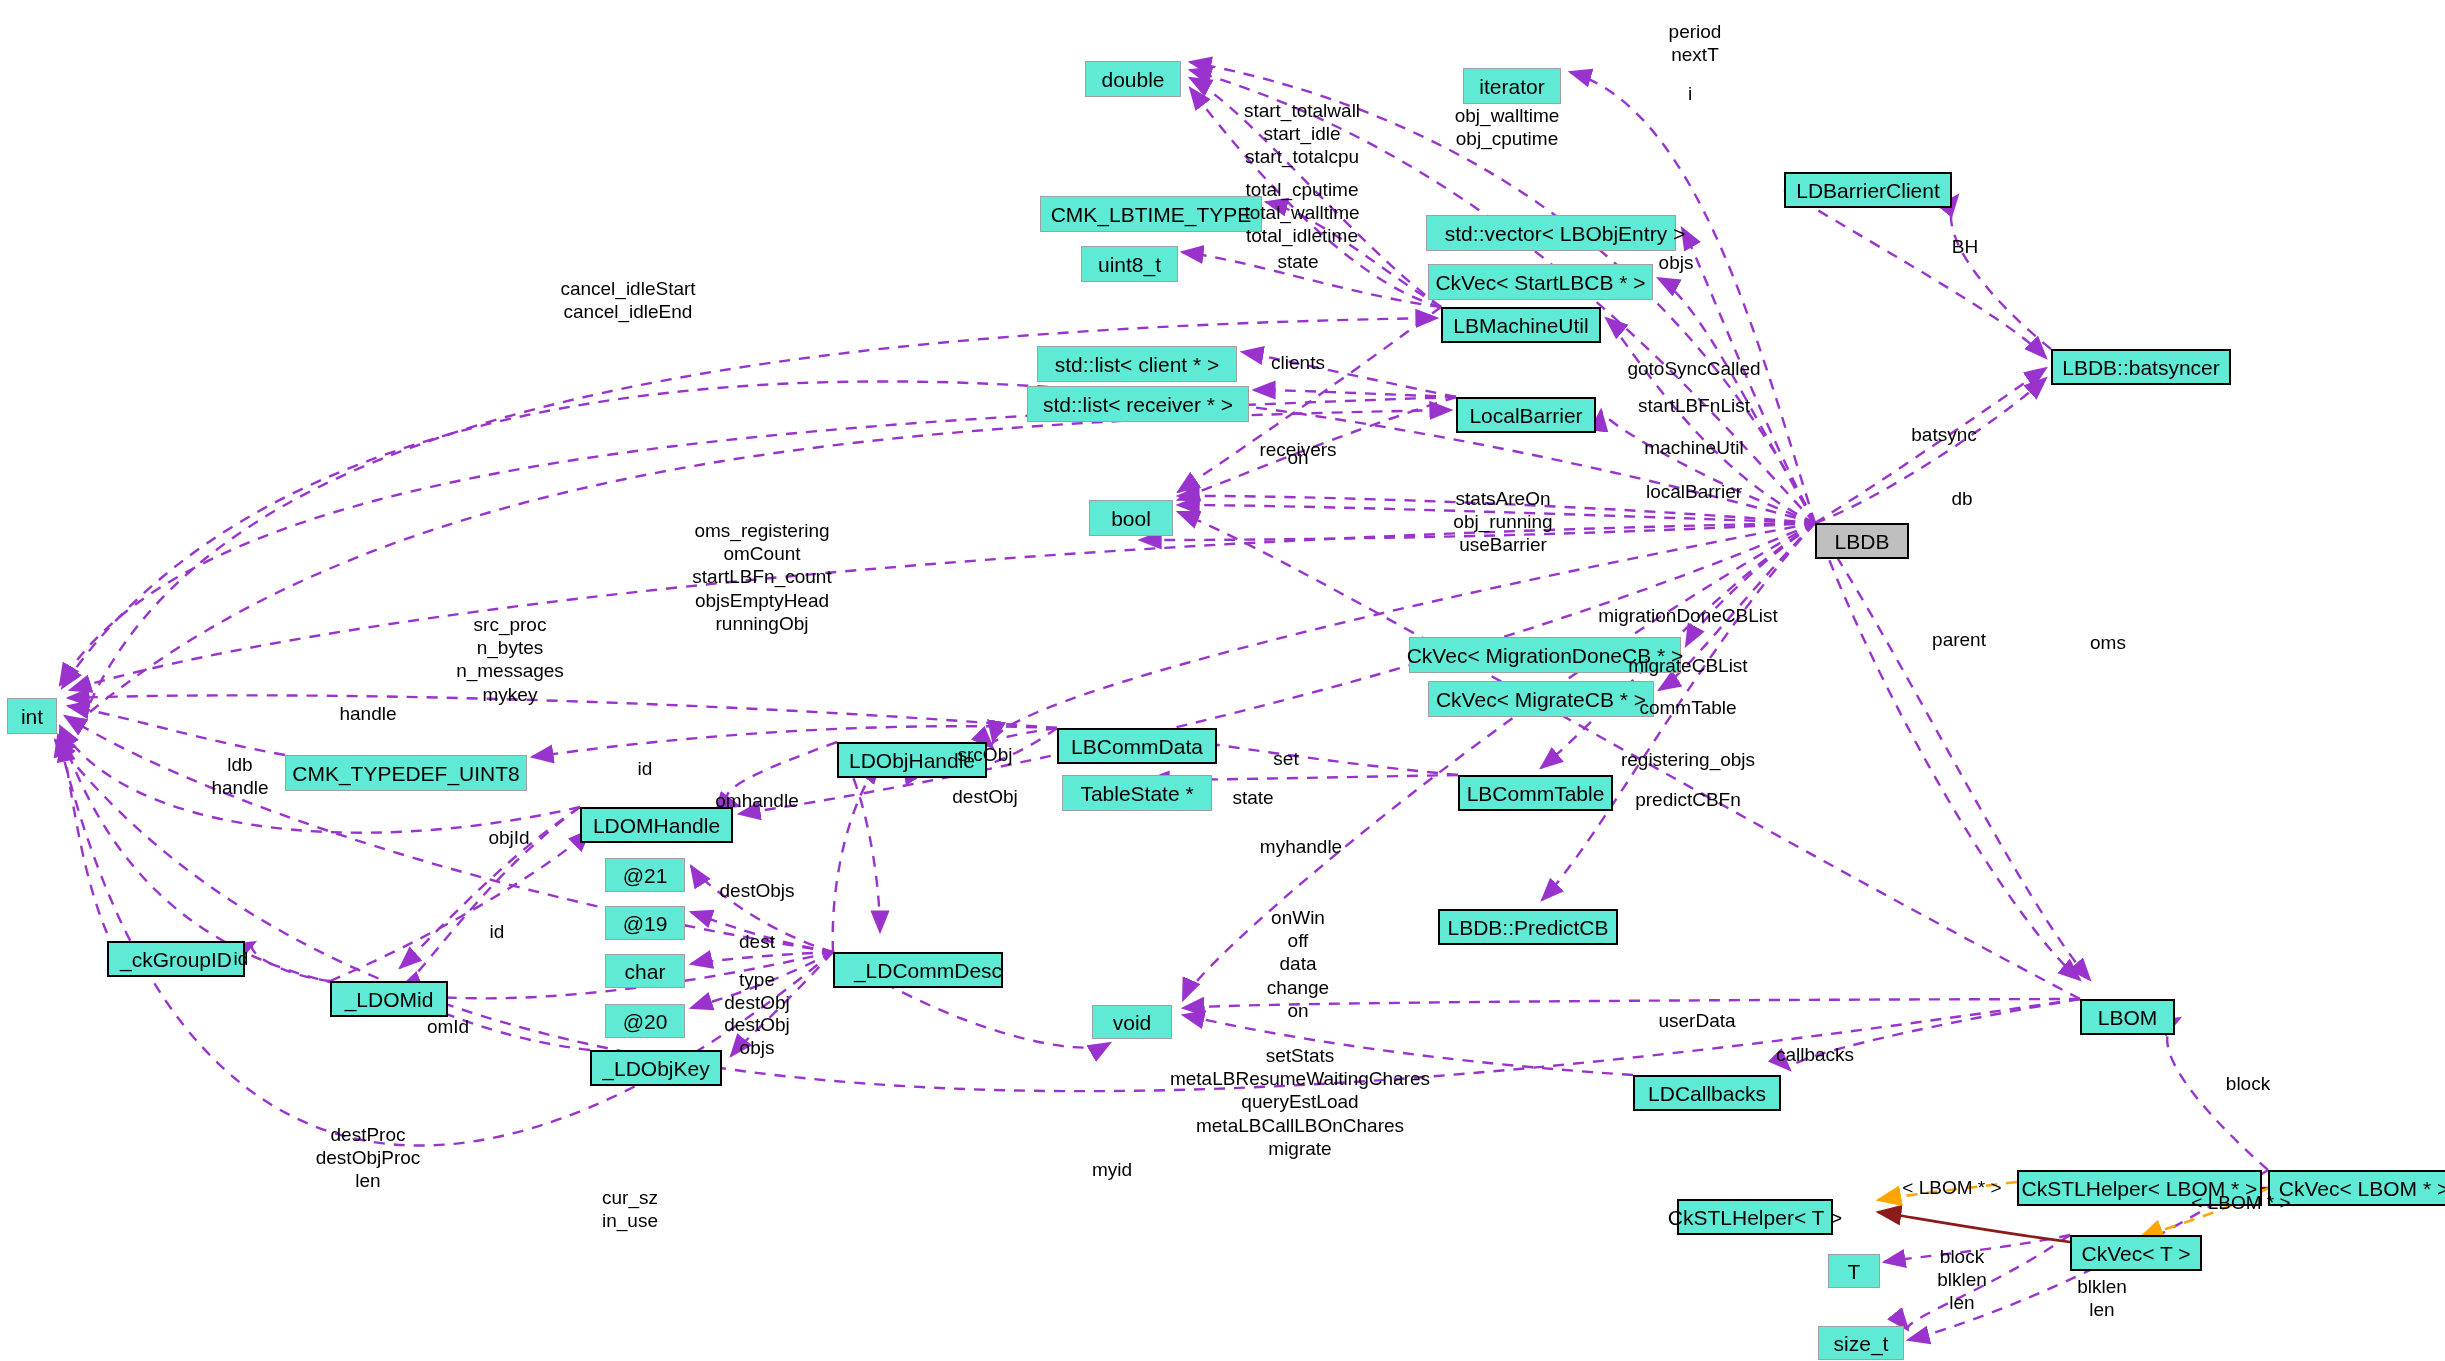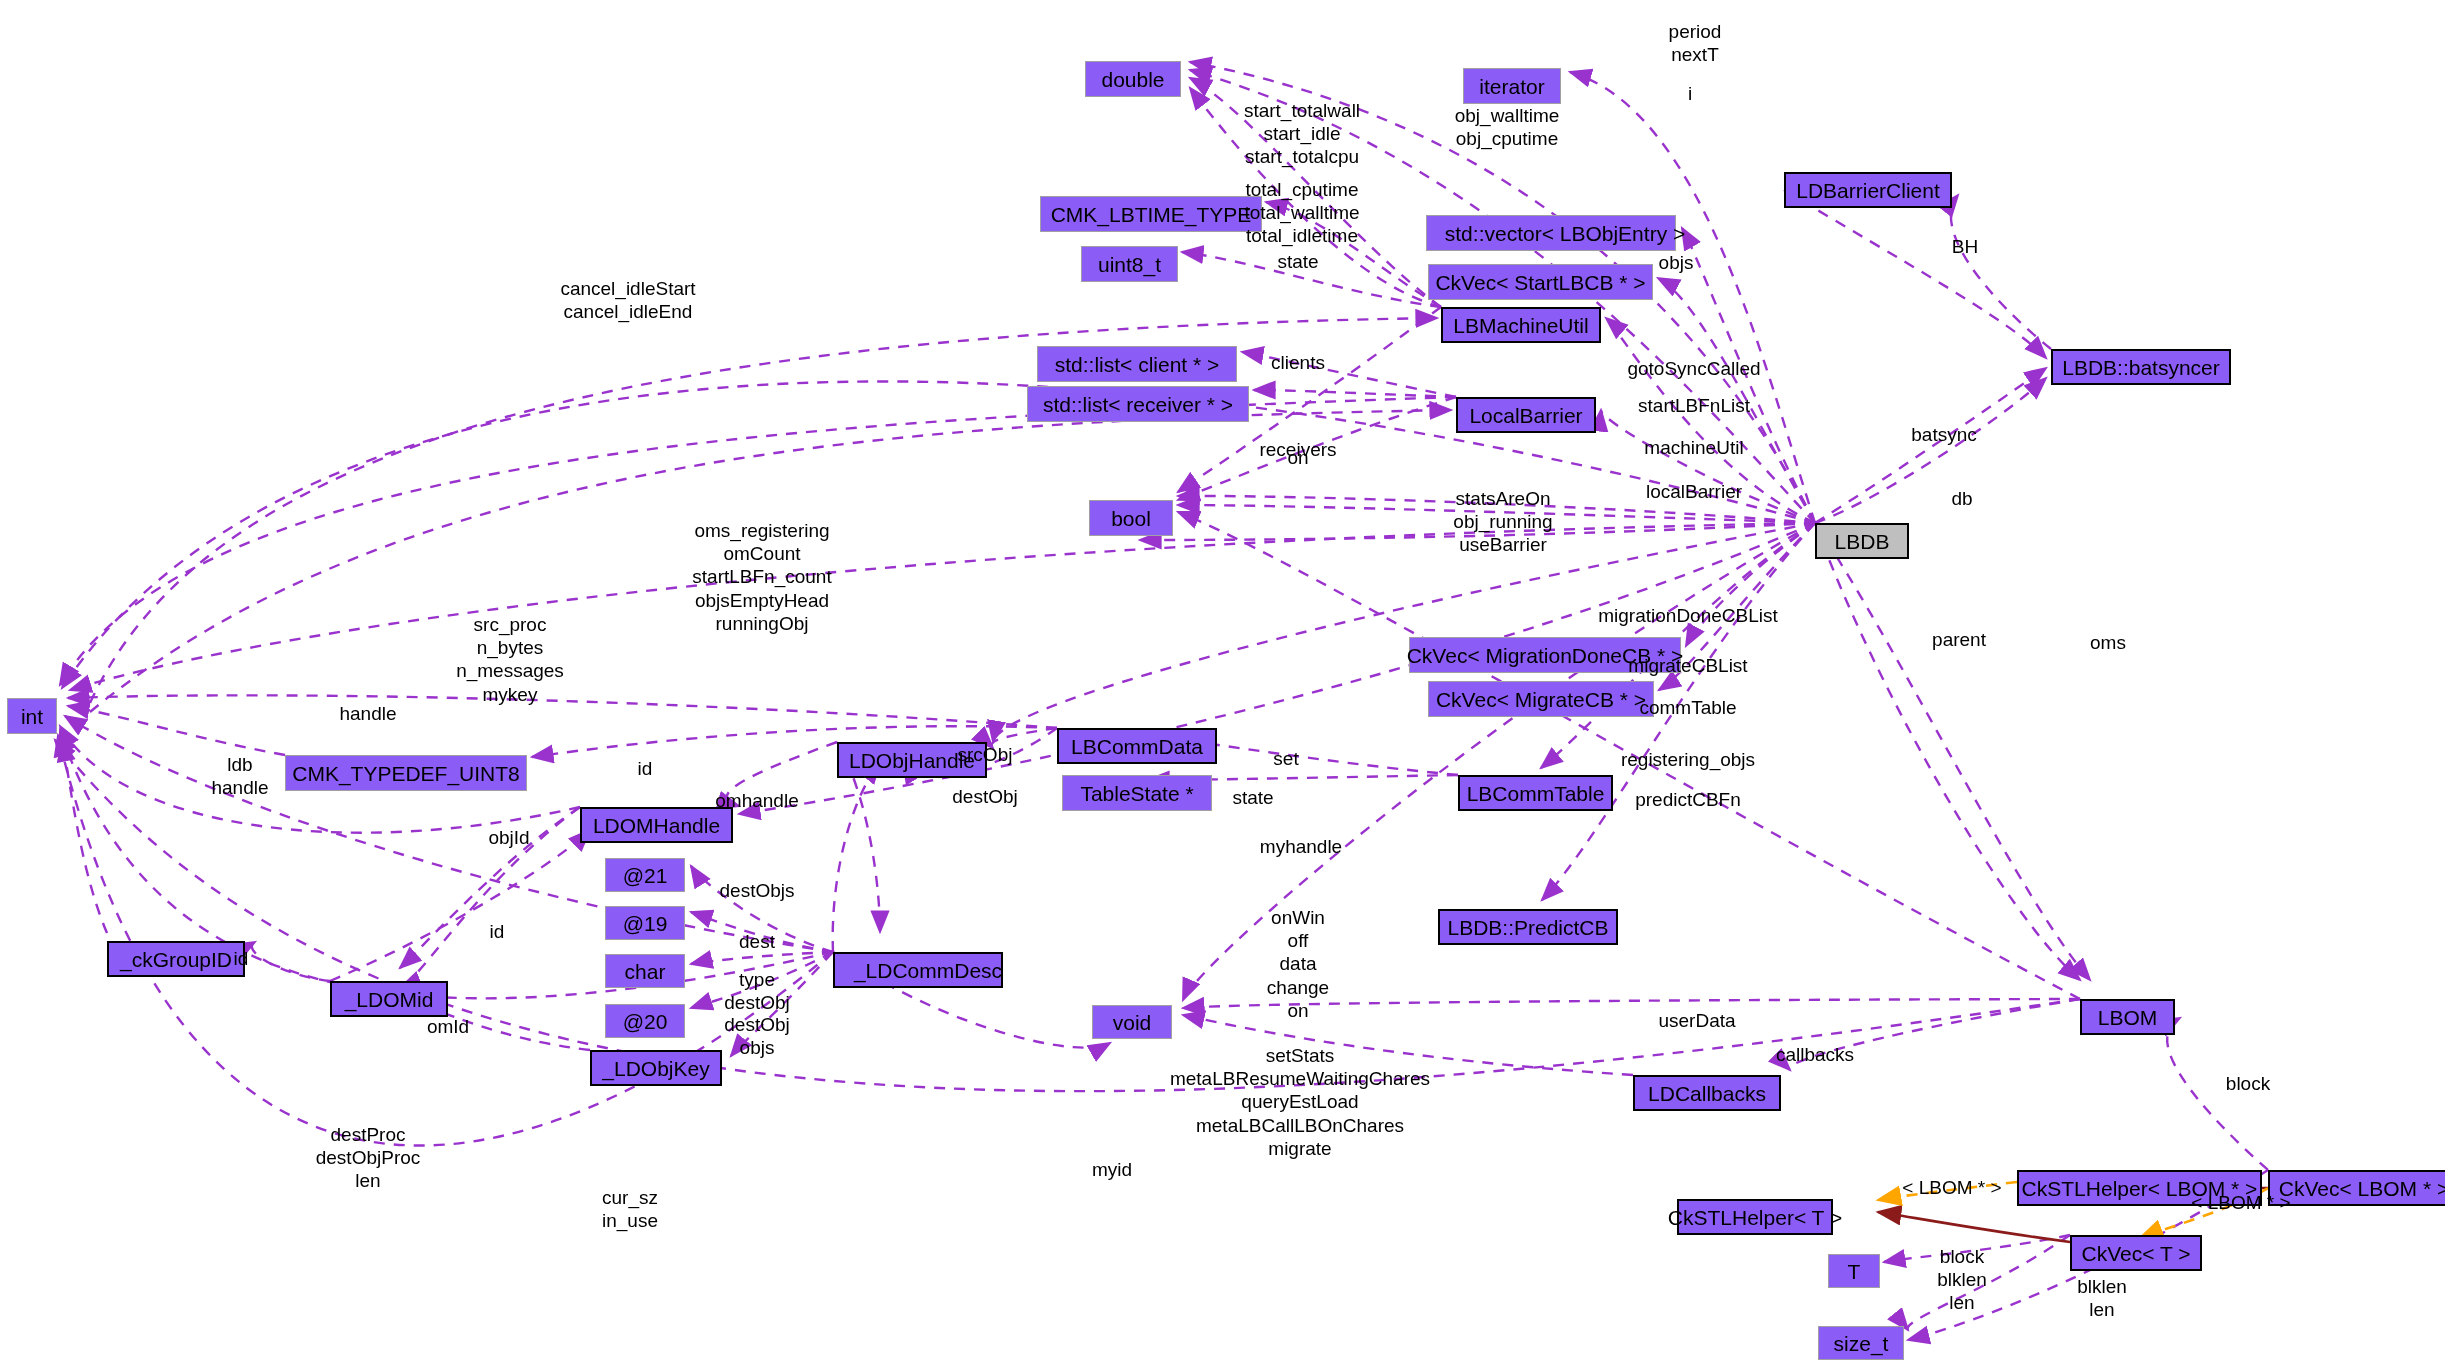--- a/index.html
+++ b/index.html
@@ -1,21 +1,21 @@
 <!DOCTYPE html>
 <html><head>
 <meta charset="utf-8">
 <title>LBDB Collaboration Diagram</title>
 <style>
   html,body{margin:0;padding:0;background:#ffffff;}
   body{font-family:"Liberation Sans","DejaVu Sans",sans-serif;}
   #canvas{position:relative;width:2445px;height:1361px;background:#fff;overflow:hidden;}
   svg#edges{position:absolute;left:0;top:0;width:2445px;height:1361px;pointer-events:none;}
   .node{position:absolute;display:flex;align-items:center;justify-content:center;
-        background:#8b5cf6;white-space:nowrap;box-sizing:border-box;
+        background:#5eead4;white-space:nowrap;box-sizing:border-box;
         font-size:21px;color:#000;line-height:1;}
   .node.solid{border:2px solid #000;}
   .node.light{border:1px solid #a0a0a0;}
   .node.hl{border:2px solid #000;background:#bfbfbf;}
   .elabel{position:absolute;font-size:19px;color:#000;white-space:pre;text-align:center;
           line-height:1.22;transform:translate(-50%,0);}
 </style>
 </head>
 <body>
 

